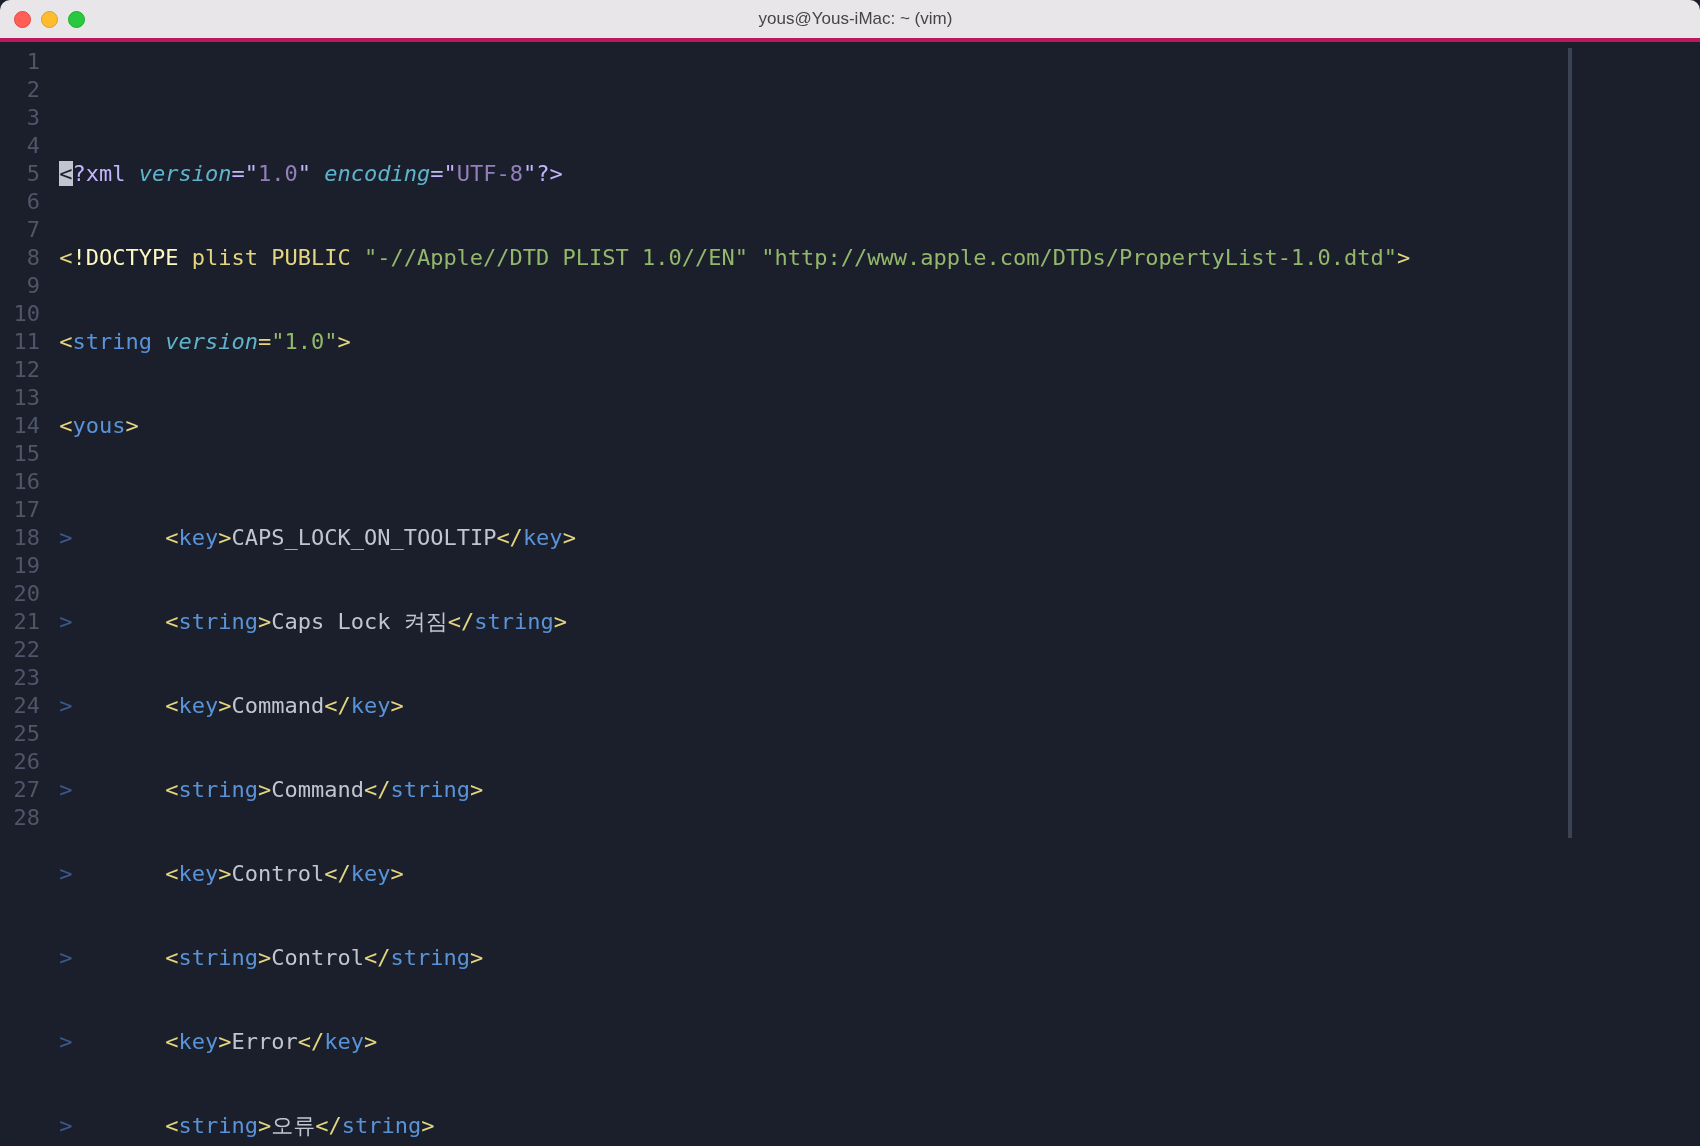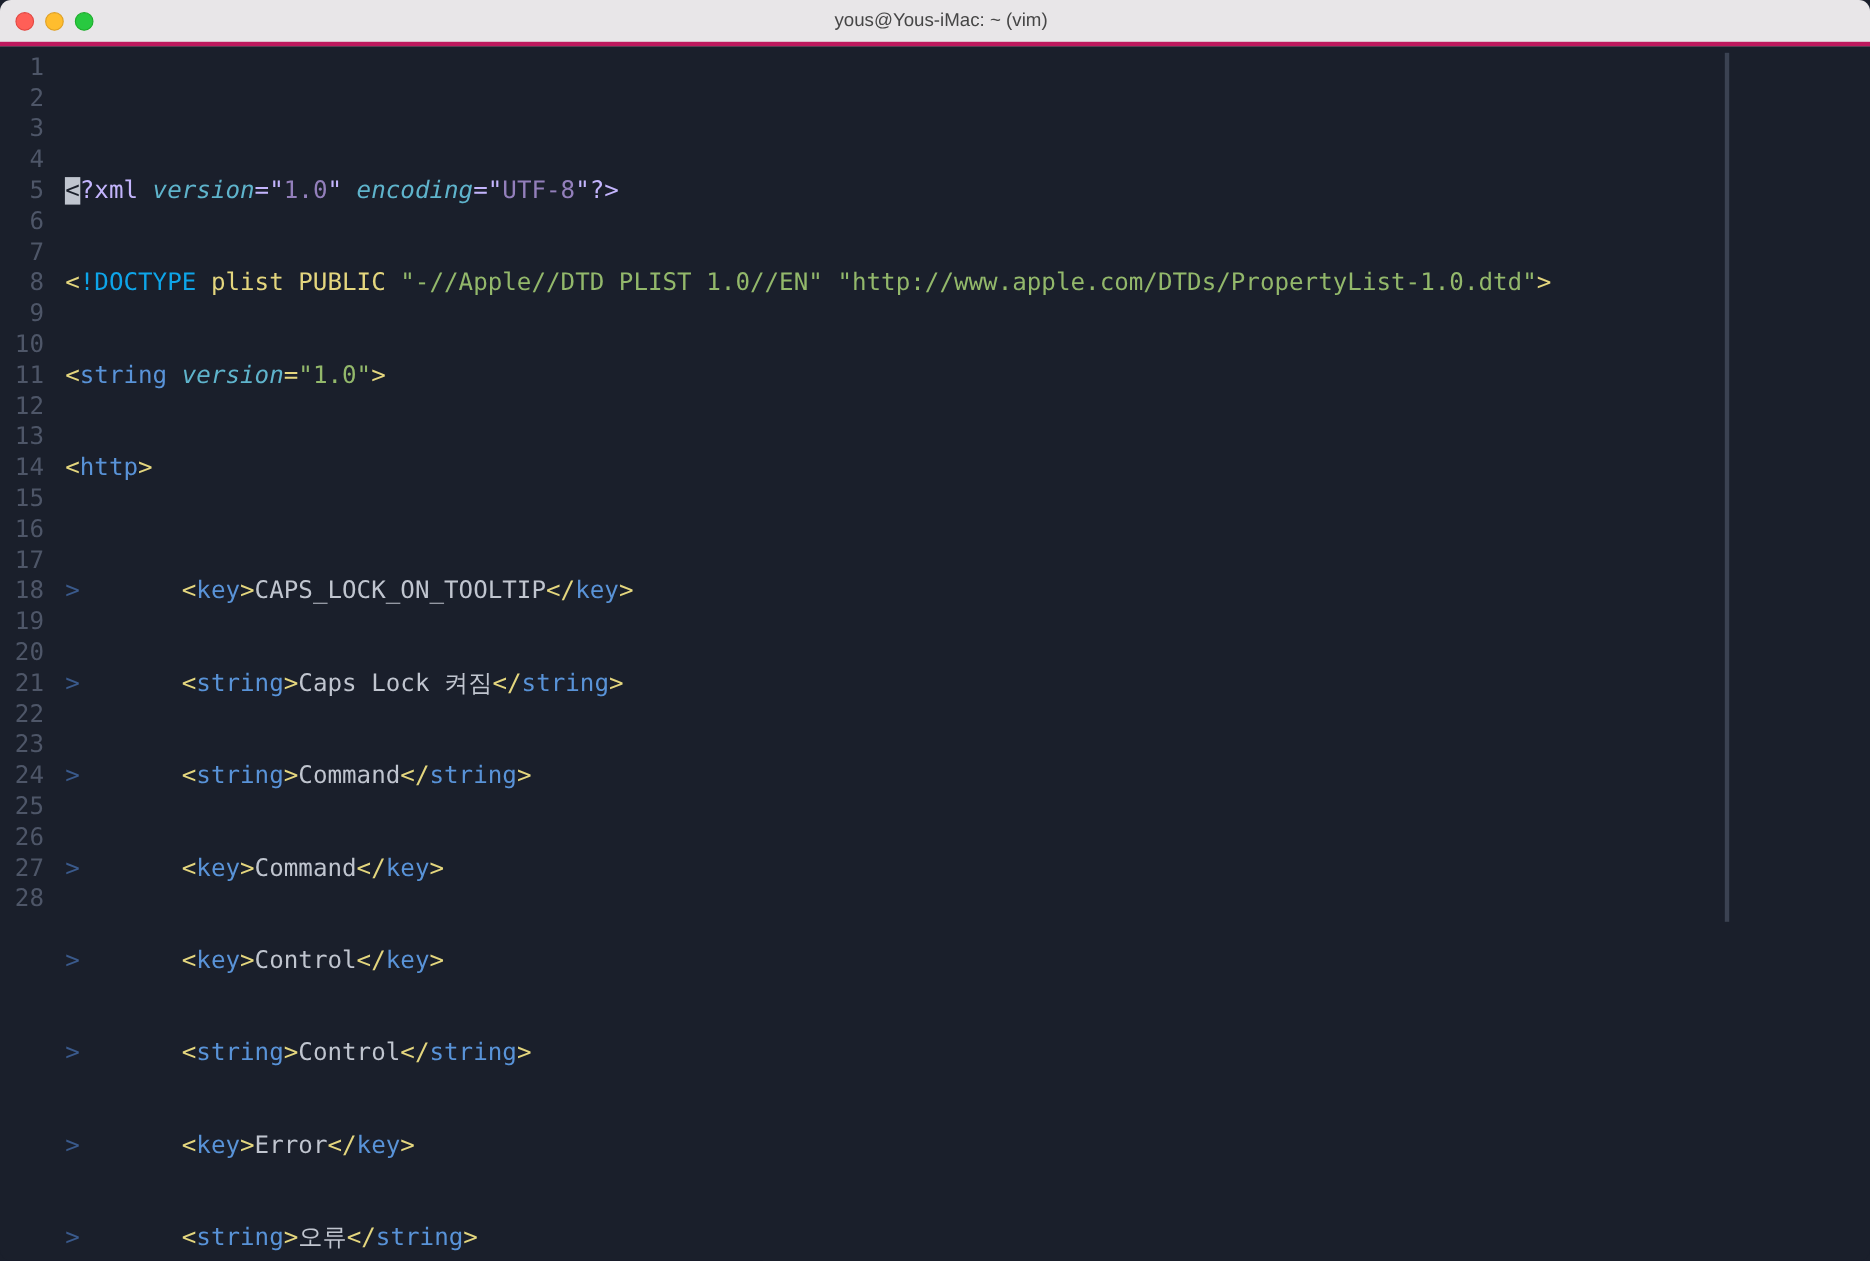--- a/index.html
+++ b/index.html
@@ -15,21 +15,21 @@
   .gutter{width:46px;text-align:right;color:#4e5668;padding-top:6px;flex:0 0 auto;}
   .gutter .ln{padding-right:6px;}
   .code{flex:1 1 auto;padding-top:6px;white-space:pre;color:#c0c5cf;position:relative;}
   .code .row{display:block;height:28px;}
   .fold{color:#3a5a8c;}
   .cursor{background:#c0c5cf;color:#1a1f2b;}
   .gray{color:#c4b5fd;}
   .aqua{color:#5fb4cc;font-style:italic;}
   .num{color:#937fbb;}
   .yellow{color:#e4d67e;}
-  .orange{color:#0ea5e9;}
+  .orange{color:#fef9c3;}
   .blue{color:#5993d8;}
   .green{color:#93b86b;}
   .plain{color:#c0c5cf;}
   .scrollbar{position:absolute;right:128px;top:6px;width:4px;height:790px;background:#3b4252;}
 </style>
 </head>
 <body>
 
 <div class="window">
   <div class="titlebar">
@@ -72,26 +72,26 @@
       <div class="ln">27</div>
       <div class="ln">28</div>
     </div>
 
     <div class="code">
       <div class="scrollbar"></div>
 
       <span class="row"> <span class="cursor">&lt;</span><span class="gray">?xml </span><span class="aqua">version</span><span class="gray">=</span><span class="gray">"</span><span class="num">1.0</span><span class="gray">"</span><span class="aqua"> encoding</span><span class="gray">=</span><span class="gray">"</span><span class="num">UTF-8</span><span class="gray">"</span><span class="gray">?&gt;</span></span>
       <span class="row"> <span class="yellow">&lt;</span><span class="orange">!DOCTYPE</span><span class="yellow"> plist PUBLIC </span><span class="green">"-//Apple//DTD PLIST 1.0//EN"</span><span class="yellow"> </span><span class="green">"http://www.apple.com/DTDs/PropertyList-1.0.dtd"</span><span class="yellow">&gt;</span></span>
       <span class="row"> <span class="yellow">&lt;</span><span class="blue">string</span><span class="aqua"> version</span><span class="yellow">=</span><span class="green">"</span><span class="green">1.0</span><span class="green">"</span><span class="yellow">&gt;</span></span>
-      <span class="row"> <span class="yellow">&lt;</span><span class="blue">http</span><span class="yellow">&gt;</span></span>
+      <span class="row"> <span class="yellow">&lt;</span><span class="blue">yous</span><span class="yellow">&gt;</span></span>
 
       <span class="row"> <span class="fold">&gt;</span>       <span class="yellow">&lt;</span><span class="blue">key</span><span class="yellow">&gt;</span><span class="plain">CAPS_LOCK_ON_TOOLTIP</span><span class="yellow">&lt;/</span><span class="blue">key</span><span class="yellow">&gt;</span></span>
       <span class="row"> <span class="fold">&gt;</span>       <span class="yellow">&lt;</span><span class="blue">string</span><span class="yellow">&gt;</span><span class="plain">Caps Lock 켜짐</span><span class="yellow">&lt;/</span><span class="blue">string</span><span class="yellow">&gt;</span></span>
+      <span class="row"> <span class="fold">&gt;</span>       <span class="yellow">&lt;</span><span class="blue">key</span><span class="yellow">&gt;</span><span class="plain">Command</span><span class="yellow">&lt;/</span><span class="blue">key</span><span class="yellow">&gt;</span></span>
       <span class="row"> <span class="fold">&gt;</span>       <span class="yellow">&lt;</span><span class="blue">string</span><span class="yellow">&gt;</span><span class="plain">Command</span><span class="yellow">&lt;/</span><span class="blue">string</span><span class="yellow">&gt;</span></span>
-      <span class="row"> <span class="fold">&gt;</span>       <span class="yellow">&lt;</span><span class="blue">key</span><span class="yellow">&gt;</span><span class="plain">Command</span><span class="yellow">&lt;/</span><span class="blue">key</span><span class="yellow">&gt;</span></span>
       <span class="row"> <span class="fold">&gt;</span>       <span class="yellow">&lt;</span><span class="blue">key</span><span class="yellow">&gt;</span><span class="plain">Control</span><span class="yellow">&lt;/</span><span class="blue">key</span><span class="yellow">&gt;</span></span>
       <span class="row"> <span class="fold">&gt;</span>       <span class="yellow">&lt;</span><span class="blue">string</span><span class="yellow">&gt;</span><span class="plain">Control</span><span class="yellow">&lt;/</span><span class="blue">string</span><span class="yellow">&gt;</span></span>
       <span class="row"> <span class="fold">&gt;</span>       <span class="yellow">&lt;</span><span class="blue">key</span><span class="yellow">&gt;</span><span class="plain">Error</span><span class="yellow">&lt;/</span><span class="blue">key</span><span class="yellow">&gt;</span></span>
       <span class="row"> <span class="fold">&gt;</span>       <span class="yellow">&lt;</span><span class="blue">string</span><span class="yellow">&gt;</span><span class="plain">오류</span><span class="yellow">&lt;/</span><span class="blue">string</span><span class="yellow">&gt;</span></span>
       
       
       
       
       
       

